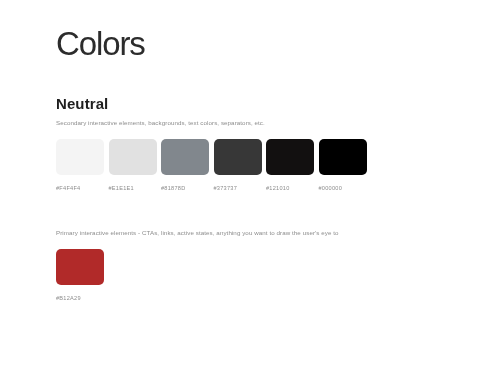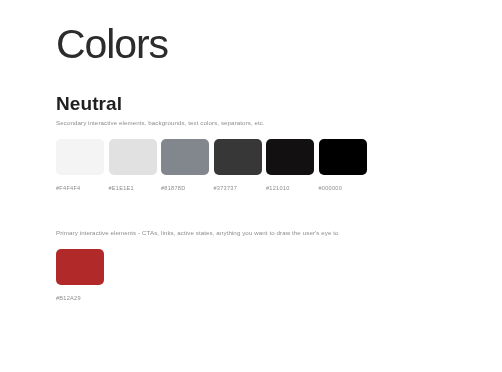--- a/index.html
+++ b/index.html
@@ -21,39 +21,39 @@
     width: 502px;
     height: 372px;
     background: #ffffff;
   }
 
   
   .page-title {
     position: absolute;
     left: 56px;
     top: 18px;
-    font-size: 41px;
+    font-size: 33px;
     line-height: 52px;
     font-weight: 400;
     letter-spacing: -1.1px;
     color: #2c2c2c;
     white-space: nowrap;
     text-align: center;
   }
 
   
   .section {
     position: absolute;
     left: 56px;
   }
   .section-neutral { top: 96px; }
   .section-primary { top: 222px; }
 
   .section-title {
-    font-size: 19px;
+    font-size: 15px;
     line-height: 16px;
     font-weight: 700;
     letter-spacing: 0.1px;
     color: #1f1f1f;
     margin: 0;
     white-space: nowrap;
   }
 
   .section-desc {
     margin: 6px 0 0 0;

